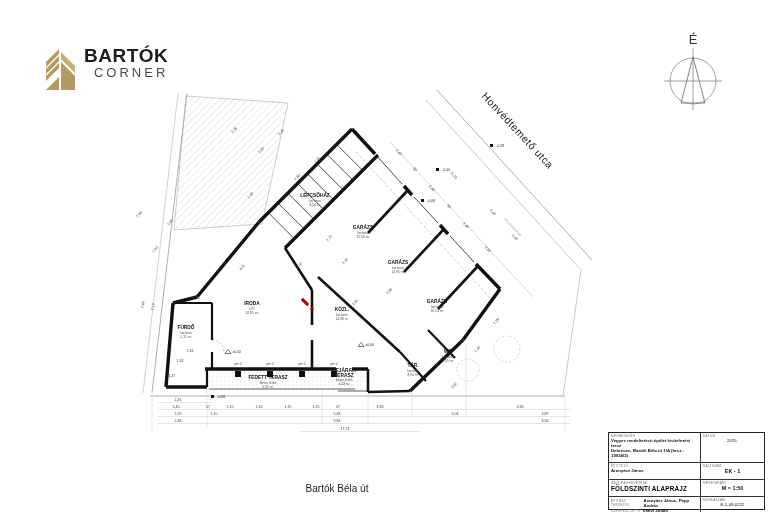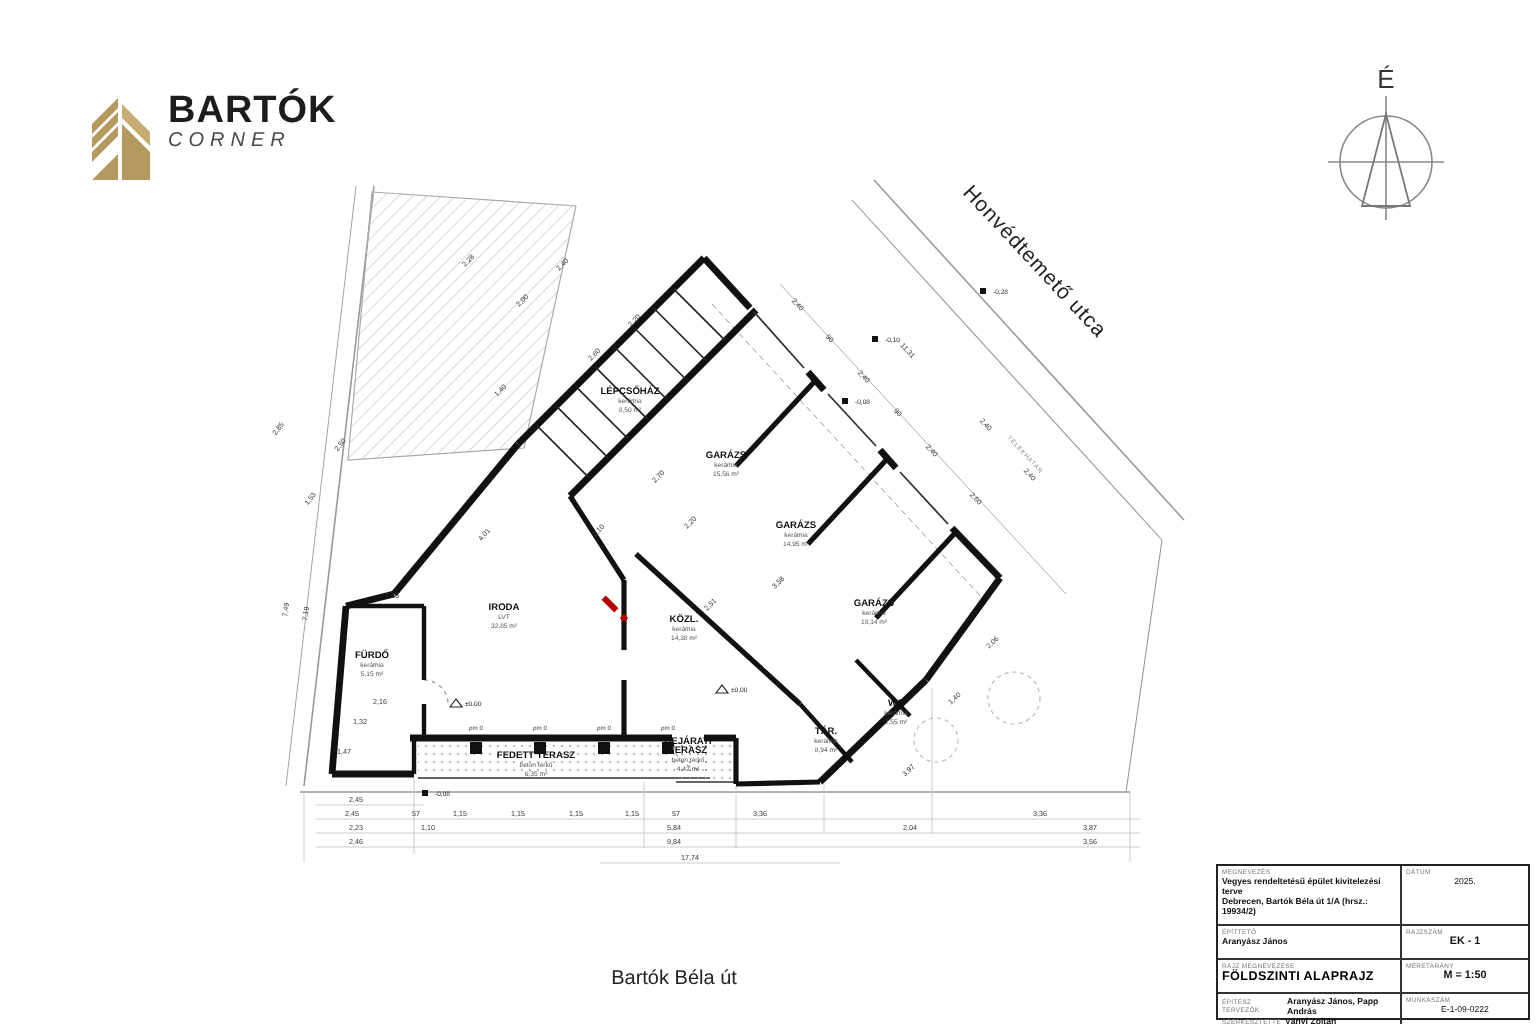--- a/index.html
+++ b/index.html
@@ -1,23 +1,23 @@
 <!DOCTYPE html>
 <html><head>
 <meta charset="utf-8">
 <style>
   html,body{margin:0;padding:0;background:#fff;}
   #sheet{position:relative;width:768px;height:512px;background:#ffffff;overflow:hidden;
          font-family:"Liberation Sans",sans-serif;}
   #plan-svg{position:absolute;left:0;top:0;}
   
-  .logo{position:absolute;left:44px;top:46px;display:flex;align-items:flex-start;}
+  .logo{position:absolute;left:44px;top:46px;display:flex;align-items:flex-start;text-align:right;}
   .logo-text{margin-left:6px;line-height:1;}
   .logo-name{font-size:19px;font-weight:bold;letter-spacing:.5px;color:#1d1d1b;}
-  .logo-sub{font-size:10px;letter-spacing:3px;color:#4a4a4a;margin-top:1px;font-style:italic;}
+  .logo-sub{font-size:13px;letter-spacing:3px;color:#4a4a4a;margin-top:1px;}
   
   .tblock{position:absolute;left:608px;top:432px;width:157px;height:78px;
           border:1px solid #222;background:#fff;display:flex;flex-direction:column;
           box-sizing:border-box;}
   .tb-row{display:flex;border-bottom:.5px solid #333;flex:0 0 auto;}
   .tb-row:last-child{border-bottom:none;}
   .tb-cell{padding:1px 2px;box-sizing:border-box;overflow:hidden;}
   .tb-main{width:92px;border-right:.5px solid #333;}
   .tb-side{width:63px;}
   .tb-label{font-size:3.2px;color:#777;text-transform:uppercase;letter-spacing:.2px;}

